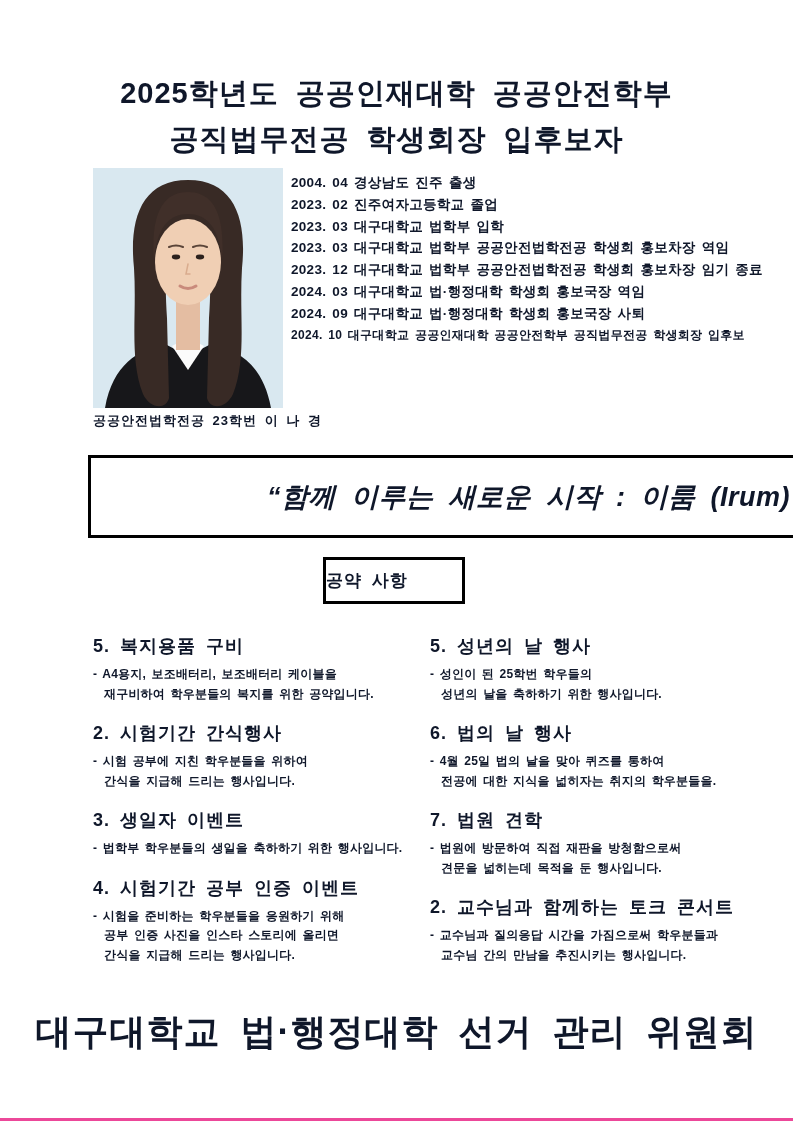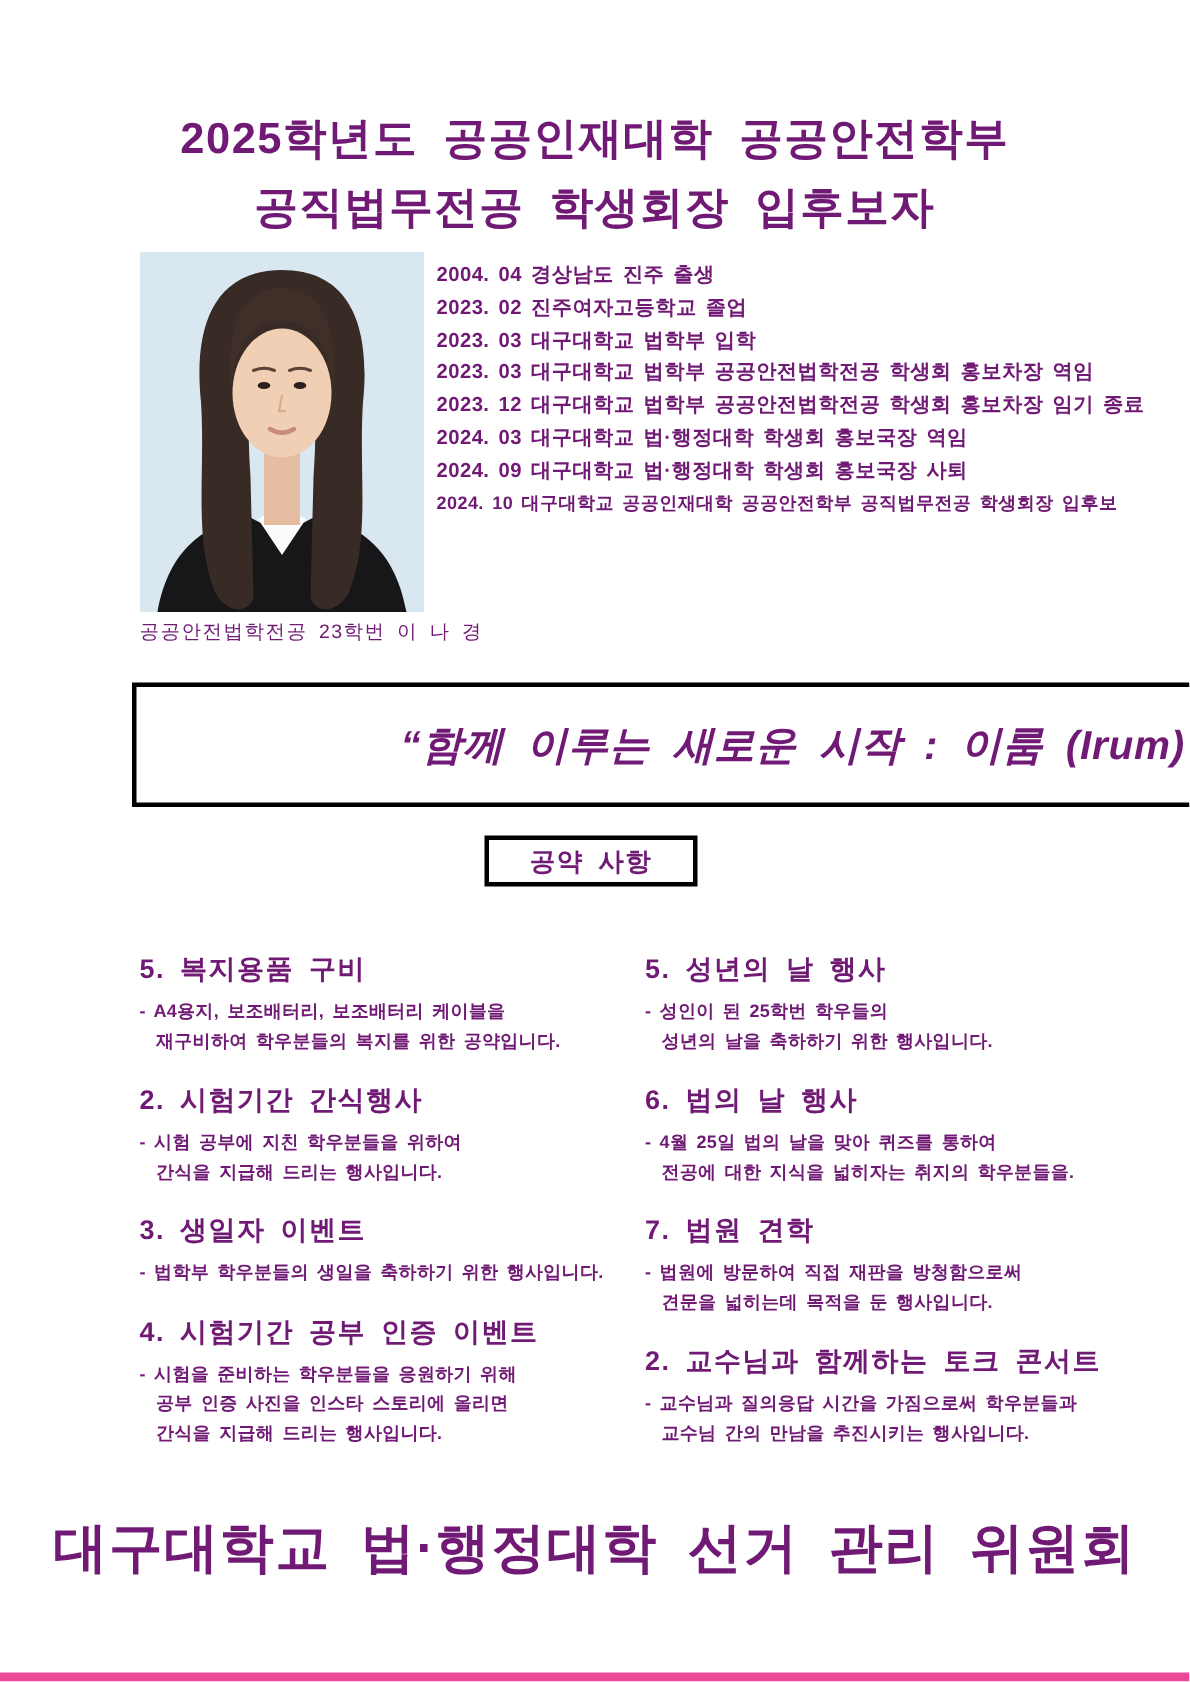--- a/index.html
+++ b/index.html
@@ -2,39 +2,39 @@
 <html><head>
 <meta charset="utf-8">
 <style>
   * { margin:0; padding:0; box-sizing:border-box; }
   html,body { background:#fff; }
   .page {
     position:relative;
     width:793px; height:1121px;
     background:#ffffff;
     font-family:"Liberation Sans", sans-serif;
-    color:#701a75;
+    color:#0f172a;
     overflow:hidden;
-    border-bottom:6px solid #ec4899;
+    border-bottom:3px solid #ec4899;
   }
   
   .title {
     position:absolute; top:70px; left:0; width:100%;
     text-align:center; font-weight:800; font-size:29px;
     line-height:46px; letter-spacing:1px; word-spacing:8px;
   }
   
   .photo {
     position:absolute; left:93px; top:168px;
     width:190px; height:240px; overflow:hidden;
   }
   .photo svg { display:block; width:100%; height:100%; }
   .caption {
     position:absolute; left:93px; top:412px;
-    font-size:13px; font-weight:400; letter-spacing:1px; word-spacing:3px;
+    font-size:13px; font-weight:700; letter-spacing:1px; word-spacing:3px;
     white-space:nowrap;
   }
   
   .history {
     position:absolute; left:291px; top:172px; width:480px;
     font-size:13.5px; font-weight:800; line-height:21.8px;
     letter-spacing:0.3px; word-spacing:2px;
   }
   .history .hl { white-space:nowrap; }
   .history .hl-small { font-size:12px; }
@@ -43,23 +43,23 @@
     position:absolute; left:88px; top:455px; width:734px; height:83px;
     border:3px solid #000;
     display:flex; align-items:center; justify-content:flex-end;font-style:italic;
   }
   .slogan-box span {
     font-size:27px; font-weight:800; letter-spacing:0.5px; word-spacing:7px;
     white-space:nowrap;
   }
   
   .pledge-header-box {
-    position:absolute; left:323px; top:557px; width:142px; height:34px;
+    position:absolute; left:323px; top:557px; width:142px; height:47px;
     border:3px solid #000;
-    display:flex; align-items:center; justify-content:center;
+    display:flex; align-items:center; justify-content:flex-start;
   }
   .pledge-header-box span {
     font-size:17px; font-weight:800; letter-spacing:1px; word-spacing:4px;
   }
   
   .col { position:absolute; top:636px; }
   .col-left  { left:93px;  width:330px; }
   .col-right { left:430px; width:345px; }
   .pledge { margin-bottom:19px; }
   .pledge h3 {

